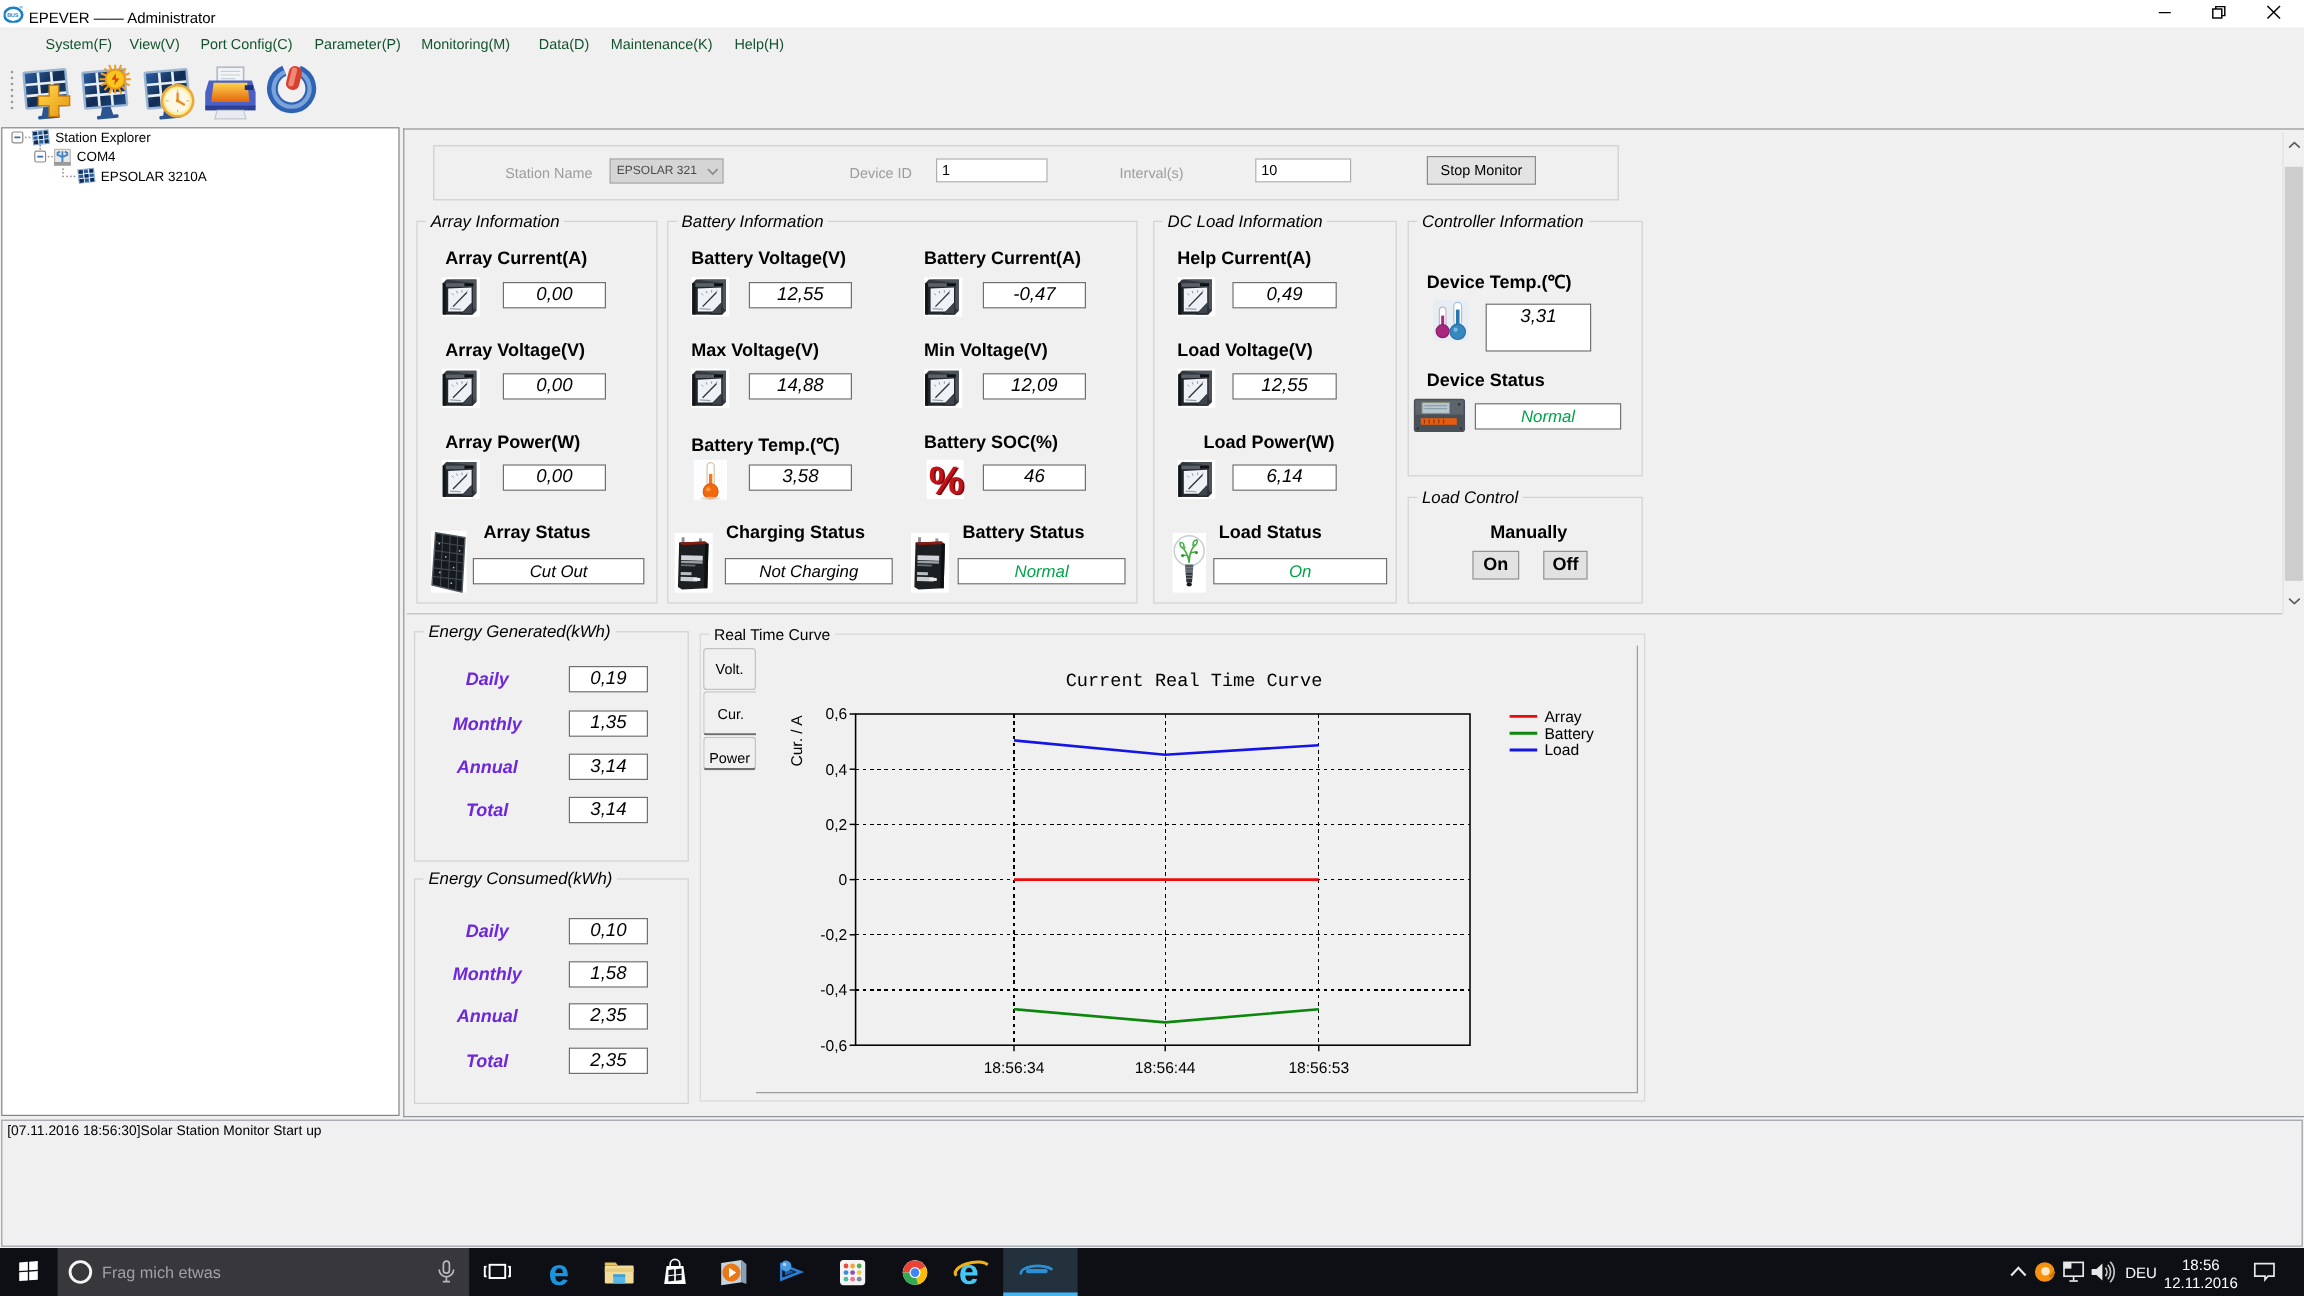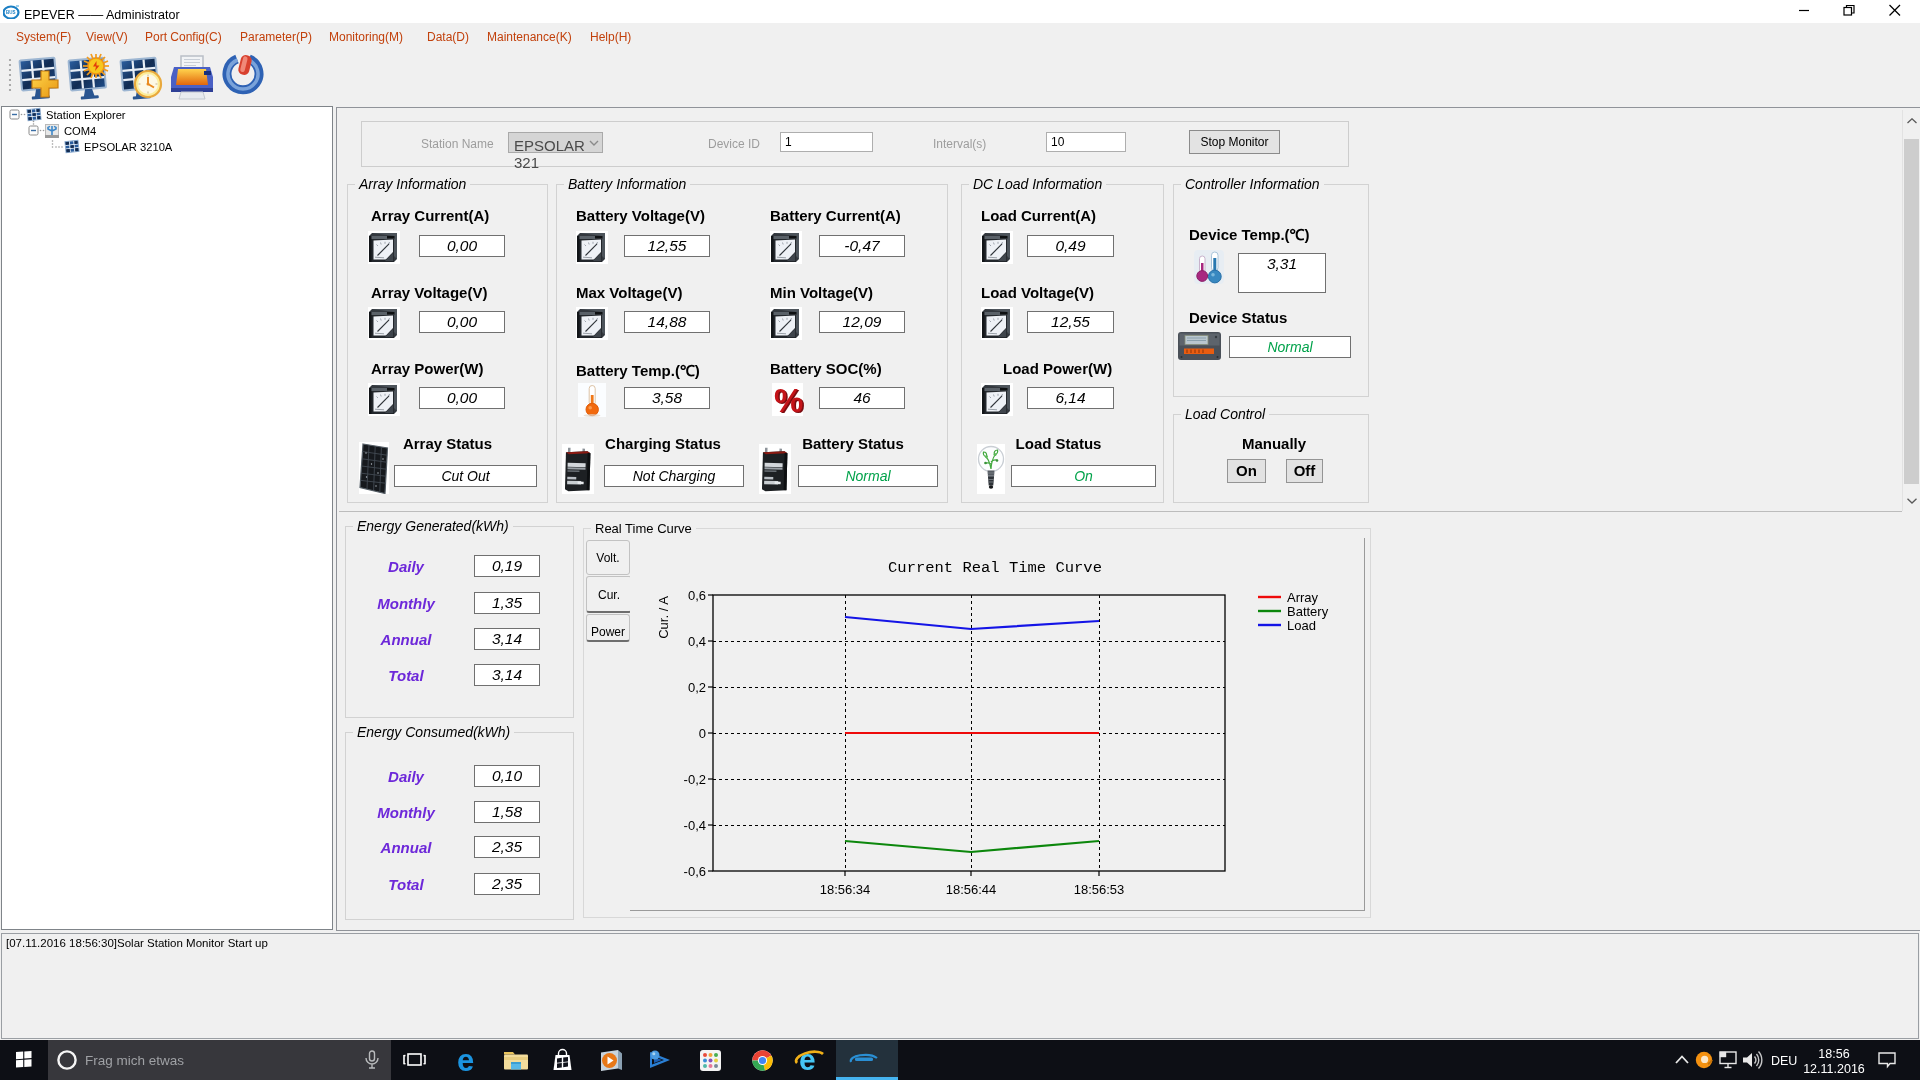--- a/index.html
+++ b/index.html
@@ -1,21 +1,21 @@
 <!DOCTYPE html>
 <html><head>
 <meta charset="utf-8">
 <style>
 * { margin:0; padding:0; box-sizing:border-box; }
 html,body { width:1920px; height:1080px; overflow:hidden; background:#f0f0f0;
   font-family:"Liberation Sans", sans-serif; }
 .abs { position:absolute; }
 .titlebar { left:0; top:0; width:1920px; height:23px; background:#ffffff; }
 .menubar { left:0; top:23px; width:1920px; height:27px; background:#f0f0f0; }
-.menubar span { position:absolute; top:7px; font-size:12px; color:#c2410c; }
+.menubar span { position:absolute; top:7px; font-size:12px; color:#14532d;margin-left:22px; }
 .toolbar { left:0; top:50px; width:1920px; height:56px; background:#f0f0f0; }
 .treepanel { left:1px; top:106px; width:332px; height:824px; background:#ffffff;
   border:1px solid #7f8489; }
 .mainpanel { left:336px; top:107px; width:1584px; height:824px; background:#f0f0f0;
   border:1px solid #909399; border-right:none; }
 .statusbar { left:1px; top:933px; width:1918px; height:106px; background:#f0f0f0;
   border:1px solid #9a9ea3; }
 .taskbar { left:0; top:1040px; width:1920px; height:40px; background:#0d0f15; }
 .group { position:absolute; border:1px solid #d2d2d2; }
 .gtitle { position:absolute; top:-9px; left:7px; background:#f0f0f0; padding:0 4px;
@@ -349,21 +349,21 @@
       <circle cx="3.5" cy="25" r="1" fill="#2a2f34"></circle>
         <circle cx="39.5" cy="25" r="1" fill="#2a2f34"></circle>
       <circle cx="38" cy="5" r="1.2" fill="#343a40"></circle>
     </g>
   </defs>
 </svg>
 <div id="maincontent">
   <div class="abs" style="left:361px;top:121px;width:988px;height:46px;border:1px solid #cdcdcd;"></div>
   <div class="glabel" style="left:421px;top:137px;">Station Name</div>
   <div class="abs" style="left:508px;top:132px;width:95px;height:21px;background:#d5d5d5;border:1px solid #a9a9a9;">
-    <span style="position:absolute;left:5px;top:4px;font-size:15px;color:#4a4a4a;">EPSOLAR 321</span>
+    <span style="position:absolute;left:5px;top:4px;font-size:10px;color:#4a4a4a;">EPSOLAR 321</span>
     <svg style="position:absolute;right:3px;top:7px" width="10" height="7">
         <polyline points="1,1 5,5 9,1" stroke="#8a8a8a" stroke-width="1.4" fill="none"></polyline>
       </svg>
   </div>
   <div class="glabel" style="left:708px;top:137px;">Device ID</div>
   <div class="tin" style="left:780px;top:132px;width:93px;height:20px;">1</div>
   <div class="glabel" style="left:933px;top:137px;">Interval(s)</div>
   <div class="tin" style="left:1046px;top:132px;width:80px;height:20px;">10</div>
   <div class="abs" style="left:1189px;top:130px;width:91px;height:24px;background:#e3e3e3;border:1px solid #8b8b8b;font-size:12px;color:#000;text-align:center;line-height:22px;">Stop Monitor</div>
 
@@ -442,21 +442,21 @@
   <div class="vbox" style="left:604px;top:465px;width:140px;height:22px;font-size:14px;">Not Charging</div>
   <svg class="abs" style="left:759px;top:444px" width="32" height="50">
       <use href="#batt"></use>
     </svg>
   <div class="blabel" style="left:783px;top:435px;width:140px;text-align:center;">Battery Status</div>
   <div class="vbox green" style="left:798px;top:465px;width:140px;height:22px;font-size:14px;">Normal</div>
 
   <div class="group" style="left:961px;top:184px;width:203px;height:319px;">
       <span class="gtitle">DC Load Information</span>
     </div>
-  <div class="blabel" style="left:981px;top:207px;">Load Current(A)</div>
+  <div class="blabel" style="left:981px;top:207px;">Help Current(A)</div>
   <svg class="abs" style="left:981px;top:231px" width="32" height="33">
       <use href="#gauge"></use>
     </svg>
   <div class="vbox" style="left:1027px;top:235px;width:87px;height:22px;">0,49</div>
   <div class="blabel" style="left:981px;top:284px;">Load Voltage(V)</div>
   <svg class="abs" style="left:981px;top:307px" width="32" height="33">
       <use href="#gauge"></use>
     </svg>
   <div class="vbox" style="left:1027px;top:311px;width:87px;height:22px;">12,55</div>
   <div class="blabel" style="left:981px;top:360px;margin-left:22px;">Load Power(W)</div>

